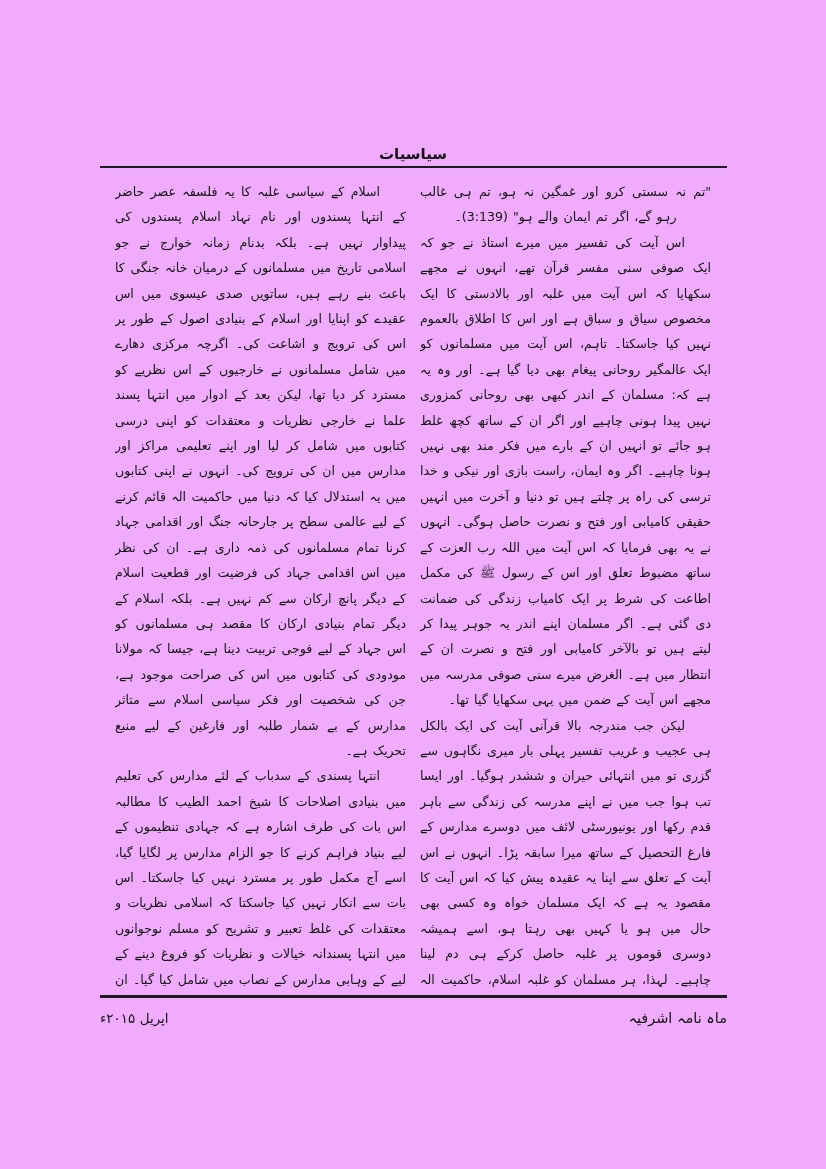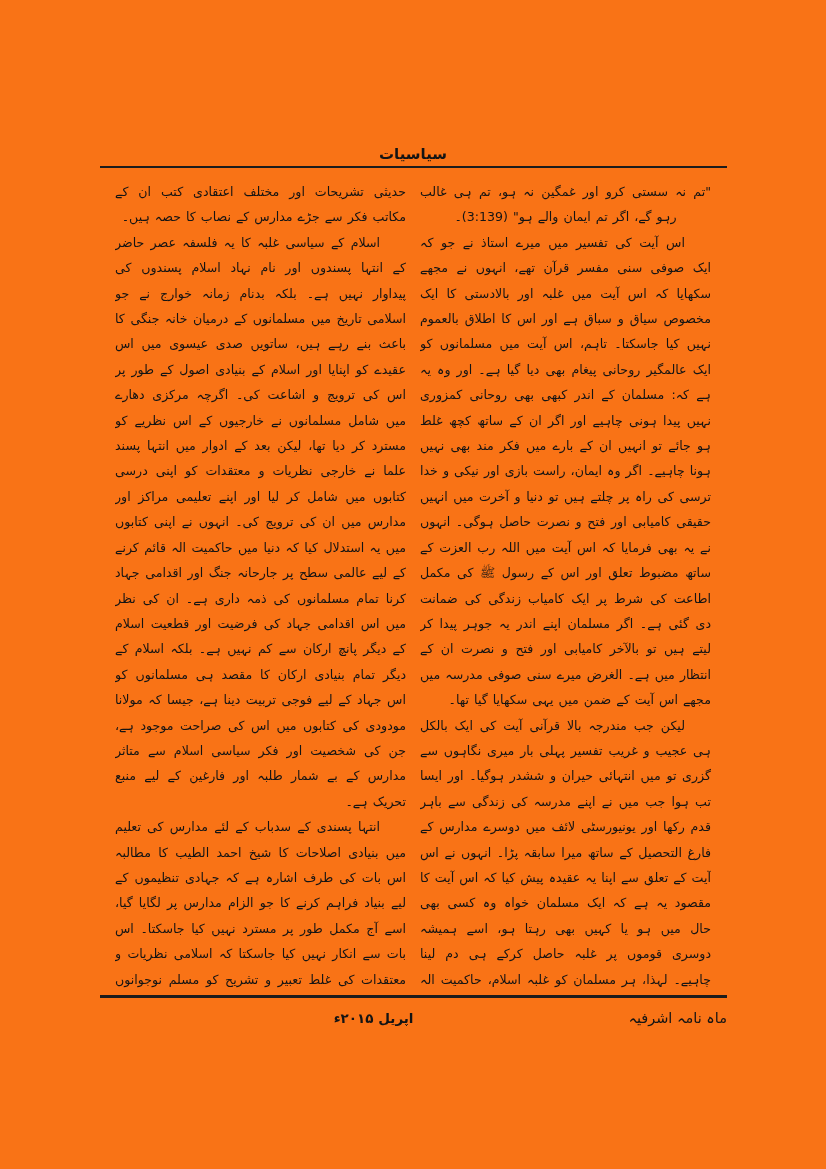--- a/index.html
+++ b/index.html
@@ -5,21 +5,21 @@
   html, body {
     margin: 0;
     padding: 0;
     background: #e8e8e8;
   }
   .page {
     position: relative;
     width: 826px;
     height: 1169px;
     margin: 0 auto;
-    background: #f97316;
+    background: #f0abfc;
     font-family: "DejaVu Sans", "Liberation Sans", sans-serif;
     color: #141414;
     direction: rtl;
     overflow: hidden;
   }
   
   .section-header {
     position: absolute;
     top: 143px;
     left: 100px;
@@ -96,23 +96,22 @@
     font-size: 14px;
   }
   .footer .magazine-name {
     flex: 1;
     text-align: right;
     font-weight: normal;
     font-size: 14.5px;
   }
   .footer .issue-date {
     flex: 1;
-    text-align: right;
+    text-align: left;
     font-size: 13.5px;
-    font-weight: bold;
   }
   .footer .page-number {
     flex: 1;
     text-align: left;
     font-weight: bold;
     font-size: 16px;
     letter-spacing: 2px;
   }
 </style>
 </head>
@@ -127,21 +126,20 @@
 
   <div class="article-columns">
 
     <div class="col">
       <p class="p-quote">"تم نہ سستی کرو اور غمگین نہ ہو، تم ہی غالب رہو گے، اگر تم ایمان والے ہو" (3:139)۔</p>
       <p class="p-indent">اس آیت کی تفسیر میں میرے استاذ نے جو کہ ایک صوفی سنی مفسر قرآن تھے، انہوں نے مجھے سکھایا کہ اس آیت میں غلبہ اور بالادستی کا ایک مخصوص سیاق و سباق ہے اور اس کا اطلاق بالعموم نہیں کیا جاسکتا۔ تاہم، اس آیت میں مسلمانوں کو ایک عالمگیر روحانی پیغام بھی دیا گیا ہے۔ اور وہ یہ ہے کہ: مسلمان کے اندر کبھی بھی روحانی کمزوری نہیں پیدا ہونی چاہیے اور اگر ان کے ساتھ کچھ غلط ہو جائے تو انہیں ان کے بارے میں فکر مند بھی نہیں ہونا چاہیے۔ اگر وہ ایمان، راست بازی اور نیکی و خدا ترسی کی راہ پر چلتے ہیں تو دنیا و آخرت میں انہیں حقیقی کامیابی اور فتح و نصرت حاصل ہوگی۔ انہوں نے یہ بھی فرمایا کہ اس آیت میں اللہ رب العزت کے ساتھ مضبوط تعلق اور اس کے رسول ﷺ کی مکمل اطاعت کی شرط پر ایک کامیاب زندگی کی ضمانت دی گئی ہے۔ اگر مسلمان اپنے اندر یہ جوہر پیدا کر لیتے ہیں تو بالآخر کامیابی اور فتح و نصرت ان کے انتظار میں ہے۔ الغرض میرے سنی صوفی مدرسہ میں مجھے اس آیت کے ضمن میں یہی سکھایا گیا تھا۔</p>
       <p class="p-indent">لیکن جب مندرجہ بالا قرآنی آیت کی ایک بالکل ہی عجیب و غریب تفسیر پہلی بار میری نگاہوں سے گزری تو میں انتہائی حیران و ششدر ہوگیا۔ اور ایسا تب ہوا جب میں نے اپنے مدرسہ کی زندگی سے باہر قدم رکھا اور یونیورسٹی لائف میں دوسرے مدارس کے فارغ التحصیل کے ساتھ میرا سابقہ پڑا۔ انہوں نے اس آیت کے تعلق سے اپنا یہ عقیدہ پیش کیا کہ اس آیت کا مقصود یہ ہے کہ ایک مسلمان خواہ وہ کسی بھی حال میں ہو یا کہیں بھی رہتا ہو، اسے ہمیشہ دوسری قوموں پر غلبہ حاصل کرکے ہی دم لینا چاہیے۔ لہذا، ہر مسلمان کو غلبہ اسلام، حاکمیت الہ یا دوسرے لفظوں میں زمین پر اسلام کی سیاسی بالادستی قائم کرنے کے لئے ہمیشہ کوشاں اور سرگرم رہنا چاہیے۔ در حقیقت اس قسم کی 'قرآنی آیات کی غلط تشریحات' جن کی طرف شیخ الازہر نے اپنے دہشت گردی مخالف بیان میں اشارہ کیا ہے، آج بعض دینی درسگاہوں کے نصاب و درسیات میں سرایت کرتی ہوئی نظر آ رہی ہیں۔ اس طرح کی اسلام کی سیاسی تعبیر و تشریح کی بنیاد شیخ ابن تیمیہ، ابن عبد الوہاب نجدی اور مولانا مودودی جیسے بنیاد پرست مذہبی نظریہ سازوں نے قائم کی تھی، جن کی تحریر کردہ کتابیں، قرآنی تفاسیر،</p>
     </div>
 
     <div class="col">
-      <p>حدیثی تشریحات اور مختلف اعتقادی کتب ان کے مکاتب فکر سے جڑے مدارس کے نصاب کا حصہ ہیں۔</p>
       <p class="p-indent">اسلام کے سیاسی غلبہ کا یہ فلسفہ عصر حاضر کے انتہا پسندوں اور نام نہاد اسلام پسندوں کی پیداوار نہیں ہے۔ بلکہ بدنام زمانہ خوارج نے جو اسلامی تاریخ میں مسلمانوں کے درمیان خانہ جنگی کا باعث بنے رہے ہیں، ساتویں صدی عیسوی میں اس عقیدے کو اپنایا اور اسلام کے بنیادی اصول کے طور پر اس کی ترویج و اشاعت کی۔ اگرچہ مرکزی دھارے میں شامل مسلمانوں نے خارجیوں کے اس نظریے کو مسترد کر دیا تھا، لیکن بعد کے ادوار میں انتہا پسند علما نے خارجی نظریات و معتقدات کو اپنی درسی کتابوں میں شامل کر لیا اور اپنے تعلیمی مراکز اور مدارس میں ان کی ترویج کی۔ انہوں نے اپنی کتابوں میں یہ استدلال کیا کہ دنیا میں حاکمیت الہ قائم کرنے کے لیے عالمی سطح پر جارحانہ جنگ اور اقدامی جہاد کرنا تمام مسلمانوں کی ذمہ داری ہے۔ ان کی نظر میں اس اقدامی جہاد کی فرضیت اور قطعیت اسلام کے دیگر پانچ ارکان سے کم نہیں ہے۔ بلکہ اسلام کے دیگر تمام بنیادی ارکان کا مقصد ہی مسلمانوں کو اس جہاد کے لیے فوجی تربیت دینا ہے، جیسا کہ مولانا مودودی کی کتابوں میں اس کی صراحت موجود ہے، جن کی شخصیت اور فکر سیاسی اسلام سے متاثر مدارس کے بے شمار طلبہ اور فارغین کے لیے منبع تحریک ہے۔</p>
       <p class="p-indent p-endnote">انتہا پسندی کے سدباب کے لئے مدارس کی تعلیم میں بنیادی اصلاحات کا شیخ احمد الطیب کا مطالبہ اس بات کی طرف اشارہ ہے کہ جہادی تنظیموں کے لیے بنیاد فراہم کرنے کا جو الزام مدارس پر لگایا گیا، اسے آج مکمل طور پر مسترد نہیں کیا جاسکتا۔ اس بات سے انکار نہیں کیا جاسکتا کہ اسلامی نظریات و معتقدات کی غلط تعبیر و تشریح کو مسلم نوجوانوں میں انتہا پسندانہ خیالات و نظریات کو فروغ دینے کے لیے کے وہابی مدارس کے نصاب میں شامل کیا گیا۔ ان مدارس میں اپنے طالب علموں کے ذہنوں میں 'کفار و مشرکین' اور 'مبتدعین' کے نام پر تمام غیر مسلموں اور غیر وہابی مسلمانوں کے خلاف نفرت اور تعصب کے بیج بوئے گئے۔ اس لئے ان مدارس کے بعض فارغ التحصیل طلبہ فکری و نظریاتی طور پر گمراہ ہو کر یہ عقیدہ قائم کر لیتے ہیں کہ ان 'کفار و مشرکین' اور 'مبتدعین' کو کوئی بھی نقصان پہنچانا ایک کار ثواب اور باعث اجر عمل ہے۔.....(باقی، ص:۳۶ پر)</p>
     </div>
 
   </div>
 
   <div class="footer-rule"></div>
 
   <div class="footer">
     <span class="magazine-name">ماہ نامہ اشرفیہ</span>

